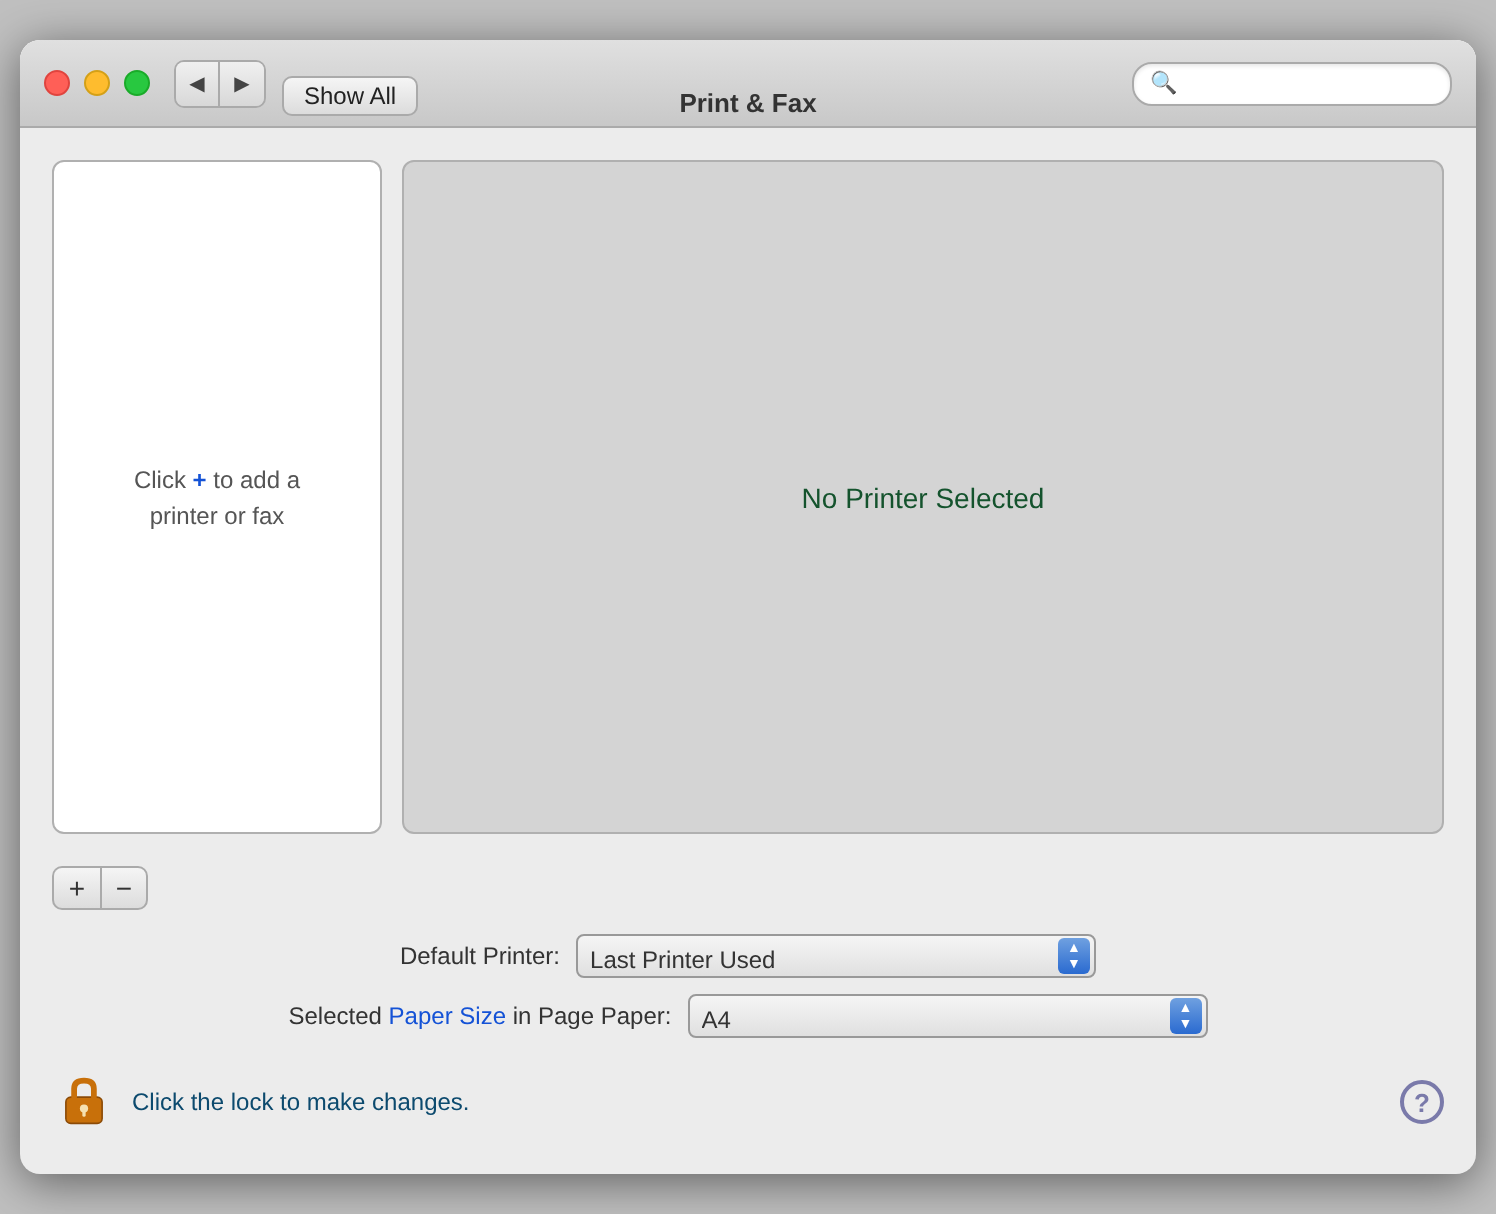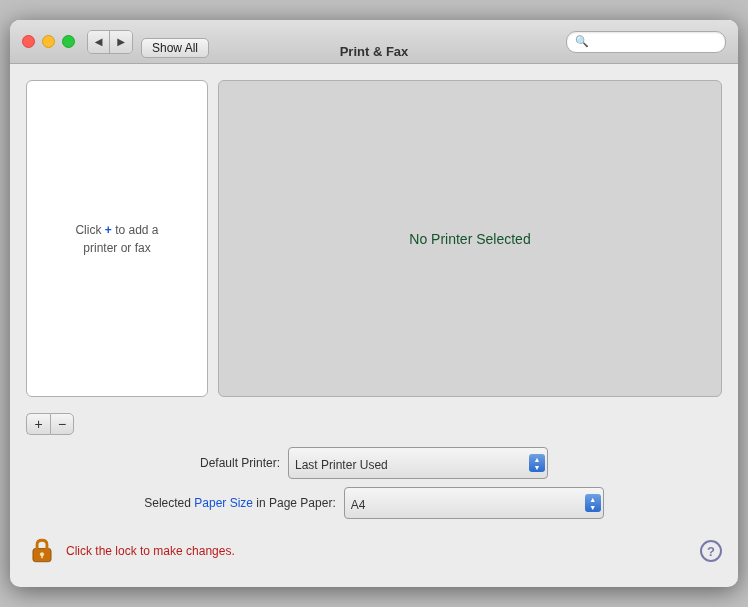--- a/index.html
+++ b/index.html
@@ -139,21 +139,21 @@
     }
 
     .main-panels {
       display: flex;
       gap: 10px;
       flex: 1;
     }
 
     
     .printer-list-panel {
-      width: 182px;
+      width: 165px;
       background: white;
       border: 1px solid #b0b0b0;
       border-radius: 6px;
       display: flex;
       flex-direction: column;
       overflow: hidden;
     }
 
     .printer-list-content {
       flex: 1;
@@ -248,21 +248,21 @@
       font-weight: normal;
     }
 
     .select-wrapper {
       position: relative;
       width: 260px;
     }
 
     .select-wrapper select {
       width: 100%;
-      height: 32px;
+      height: 22px;
       background: linear-gradient(to bottom, #f5f5f5, #e0e0e0);
       border: 1px solid #999;
       border-radius: 4px;
       font-size: 12px;
       color: #333;
       padding: 4px 24px 0 6px;
       appearance: none;
       -webkit-appearance: none;
       cursor: pointer;
     }
@@ -303,21 +303,21 @@
       margin-right: 8px;
       display: flex;
       align-items: center;
       justify-content: center;
     }
 
     .lock-svg { width: 28px; height: 28px; }
 
     .lock-label {
       font-size: 12px;
-      color: #b91c1c;
+      color: #0c4a6e;
     }
 
     .help-btn {
       margin-left: auto;
       width: 22px;
       height: 22px;
       border-radius: 50%;
       border: 2px solid #7a7aaa;
       background: transparent;
       color: #7a7aaa;

